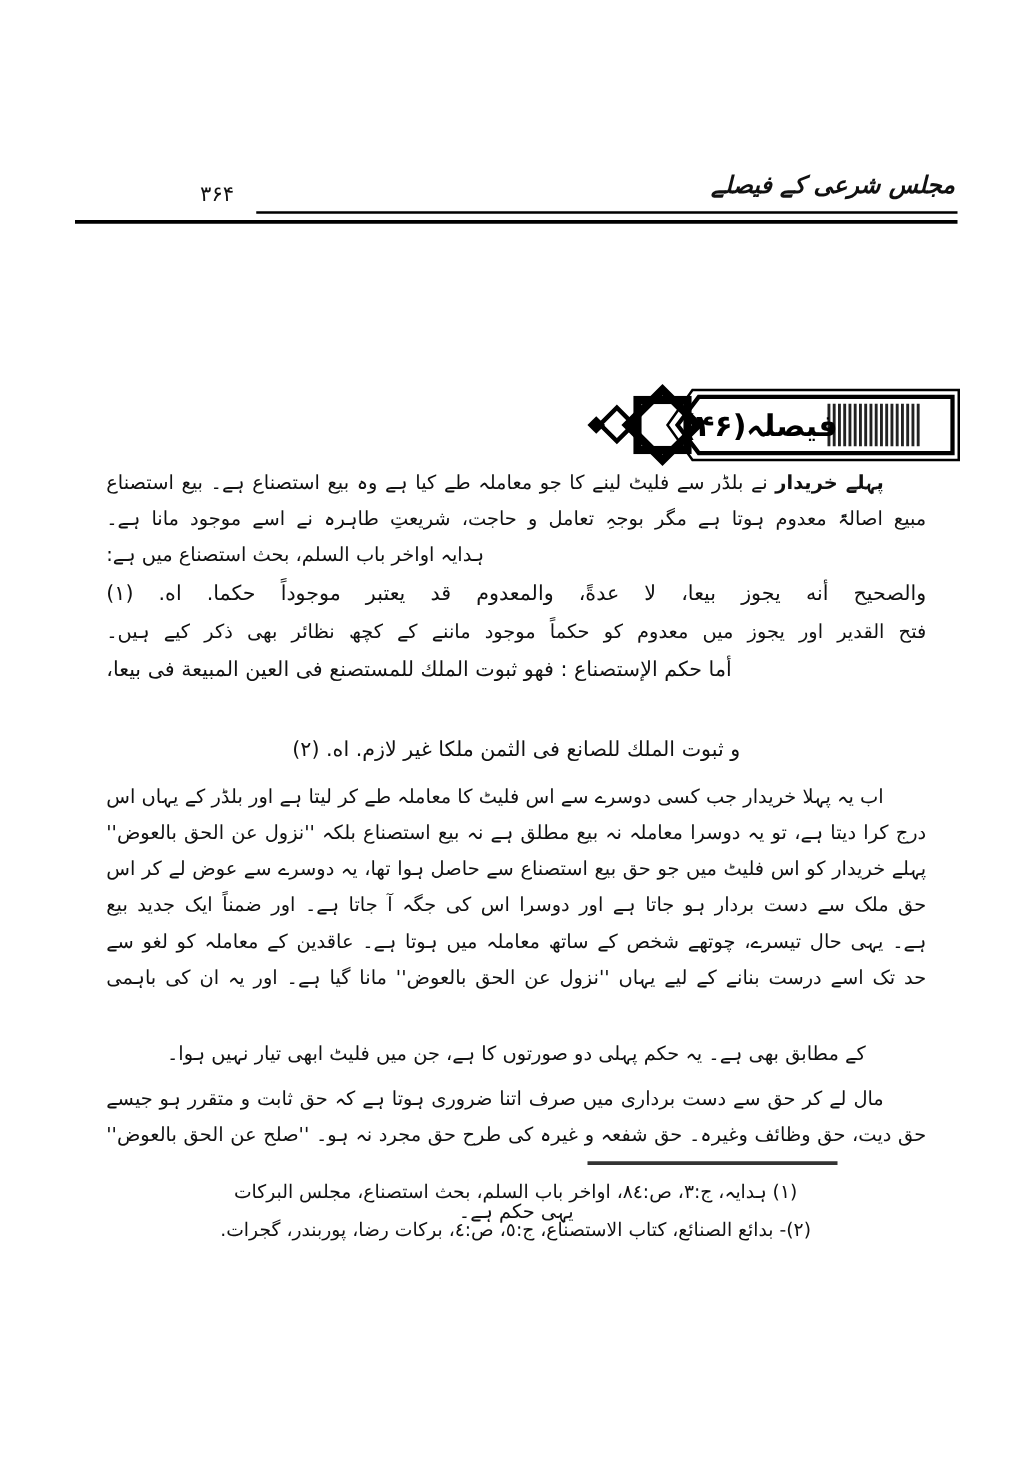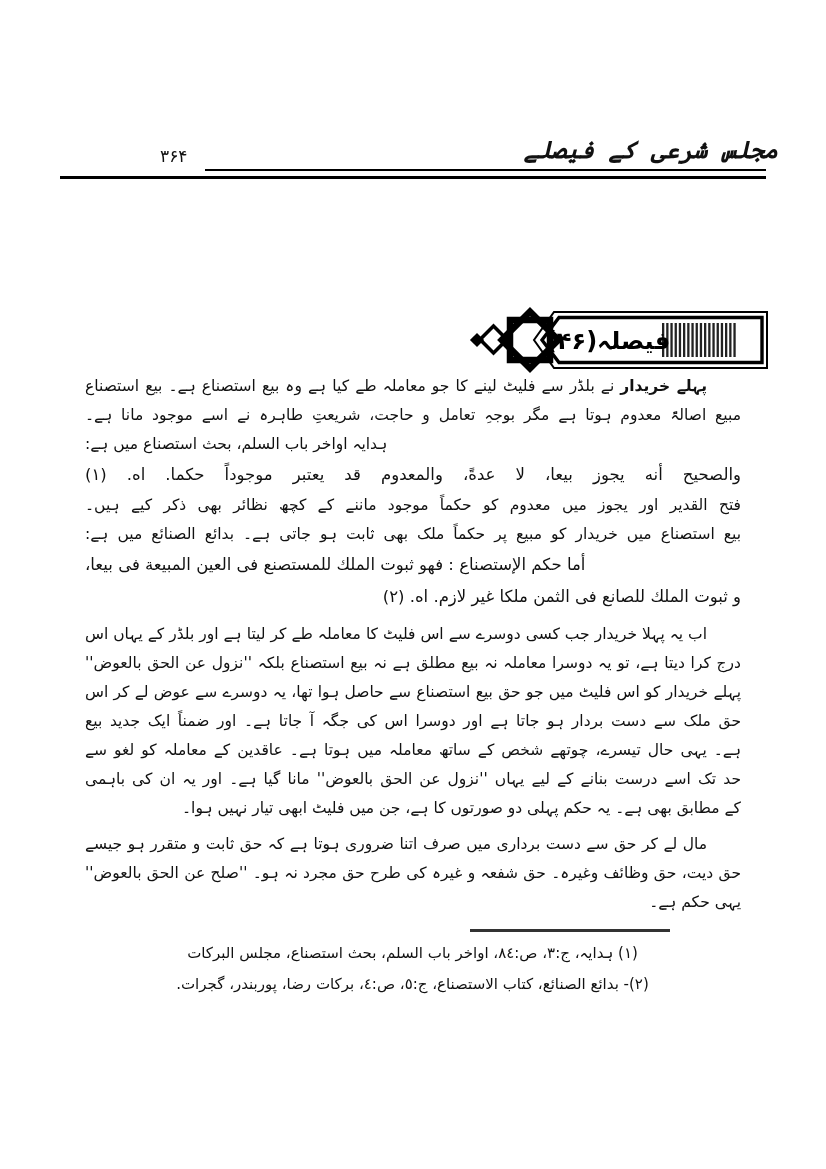--- a/index.html
+++ b/index.html
@@ -7,23 +7,23 @@
     width:826px;height:1169px;
     background:#ffffff;
     position:relative;
     font-family:"DejaVu Sans", sans-serif;
     color:#111;
     overflow:hidden;
   }
   
   .runhead{position:absolute;left:0;top:0;width:826px;height:200px;}
   .runhead .title{
-    position:absolute;right:48px;top:136px;
-    font-size:24px;font-weight:bold;font-style:italic;
-    direction:rtl;white-space:nowrap;font-family:Liberation Mono, monospace;
+    position:absolute;right:62px;top:136px;
+    font-size:19px;font-weight:bold;font-style:italic;
+    direction:rtl;white-space:nowrap;
   }
   .runhead .pagenum{
     position:absolute;left:160px;top:146px;
     font-size:17px;font-weight:normal;direction:rtl;
   }
   .rule-thin{position:absolute;left:205px;right:60px;top:169px;height:2px;background:#000;}
   .rule-thick{position:absolute;left:60px;right:60px;top:176px;height:3px;background:#000;}
 
   
   .banner-wrap{position:absolute;left:430px;top:304px;width:340px;height:72px;}
@@ -33,21 +33,21 @@
     position:absolute;right:85px;top:372px;width:656px;
     direction:rtl;
   }
   .ln{
     font-size:15.5px;line-height:29px;height:29px;
     overflow:hidden;white-space:normal;
     direction:rtl;
   }
   .just{text-align:justify;text-align-last:justify;}
   .flushright{text-align:left;}
-  .flushleft{text-align:right;}
+  .flushleft{text-align:center;margin-top:32px;}
   .indent{padding-right:34px;}
   .arabic{
     font-size:16.5px;line-height:32px;height:32px;
     font-weight:400;
   }
   .arabic.pad{padding-right:14px;}
   .paragap{margin-top:7px;}
   .lead{font-weight:bold;}
 
   
@@ -110,21 +110,20 @@
     <text x="178" y="45" text-anchor="middle" font-size="24" font-weight="bold" font-family="DejaVu Sans, sans-serif" direction="rtl">فیصلہ(۴۶)</text>
   </svg>
 </div>
 
 <div class="bodytext">
   <div class="ln just indent"><span class="lead">پہلے خریدار</span><span> نے بلڈر سے فلیٹ لینے کا جو معاملہ طے کیا ہے وہ بیع استصناع ہے۔ بیع استصناع میں</span></div>
   <div class="ln just">مبیع اصالۃً معدوم ہوتا ہے مگر بوجہِ تعامل و حاجت، شریعتِ طاہرہ نے اسے موجود مانا ہے۔</div>
   <div class="ln flushright">ہدایہ اواخر باب السلم، بحث استصناع میں ہے:</div>
   <div class="ln arabic just">والصحيح أنه يجوز بيعا، لا عدةً، والمعدوم قد يعتبر موجوداً حكما. اه. (١)</div>
   <div class="ln just">فتح القدیر اور يجوز میں معدوم کو حکماً موجود ماننے کے کچھ نظائر بھی ذکر کیے ہیں۔</div>
-  <div class="ln just">بیع استصناع میں خریدار کو مبیع پر حکماً ملک بھی ثابت ہو جاتی ہے۔ بدائع الصنائع میں ہے:</div>
   <div class="ln arabic flushright pad">أما حكم الإستصناع : فهو ثبوت الملك للمستصنع فى العين المبيعة فى بيعا،</div>
   <div class="ln arabic flushleft">و ثبوت الملك للصانع فى الثمن ملكا غير لازم. اه. (٢)</div>
   <div class="ln just indent paragap">اب یہ پہلا خریدار جب کسی دوسرے سے اس فلیٹ کا معاملہ طے کر لیتا ہے اور بلڈر کے یہاں اس کا نام</div>
   <div class="ln just">درج کرا دیتا ہے، تو یہ دوسرا معاملہ نہ بیع مطلق ہے نہ بیع استصناع بلکہ ''نزول عن الحق بالعوض'' ہے۔ یعنی</div>
   <div class="ln just">پہلے خریدار کو اس فلیٹ میں جو حق بیع استصناع سے حاصل ہوا تھا، یہ دوسرے سے عوض لے کر اس کے لیے اپنے</div>
   <div class="ln just">حق ملک سے دست بردار ہو جاتا ہے اور دوسرا اس کی جگہ آ جاتا ہے۔ اور ضمناً ایک جدید بیع استصناع کا انعقاد ہو جاتا</div>
   <div class="ln just">ہے۔ یہی حال تیسرے، چوتھے شخص کے ساتھ معاملہ میں ہوتا ہے۔ عاقدین کے معاملہ کو لغو سے بچانے اور ممکنہ</div>
   <div class="ln just">حد تک اسے درست بنانے کے لیے یہاں ''نزول عن الحق بالعوض'' مانا گیا ہے۔ اور یہ ان کی باہمی قرارداد</div>
   <div class="ln flushleft">کے مطابق بھی ہے۔ یہ حکم پہلی دو صورتوں کا ہے، جن میں فلیٹ ابھی تیار نہیں ہوا۔</div>
   <div class="ln just indent paragap">مال لے کر حق سے دست برداری میں صرف اتنا ضروری ہوتا ہے کہ حق ثابت و متقرر ہو جیسے حق قصاص،</div>

